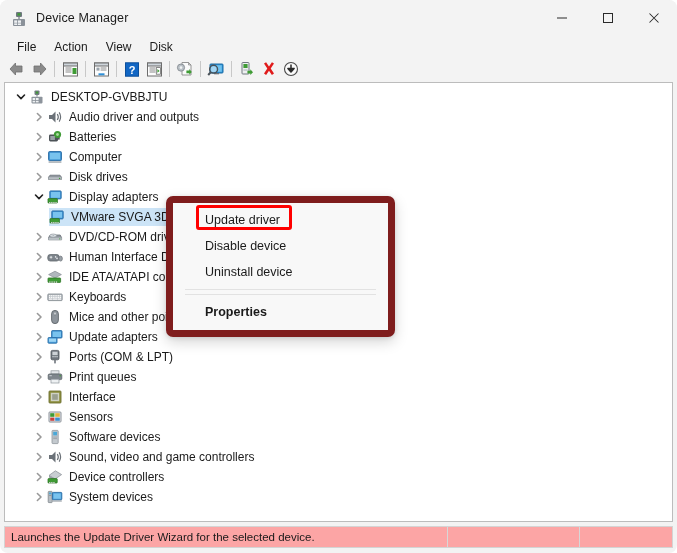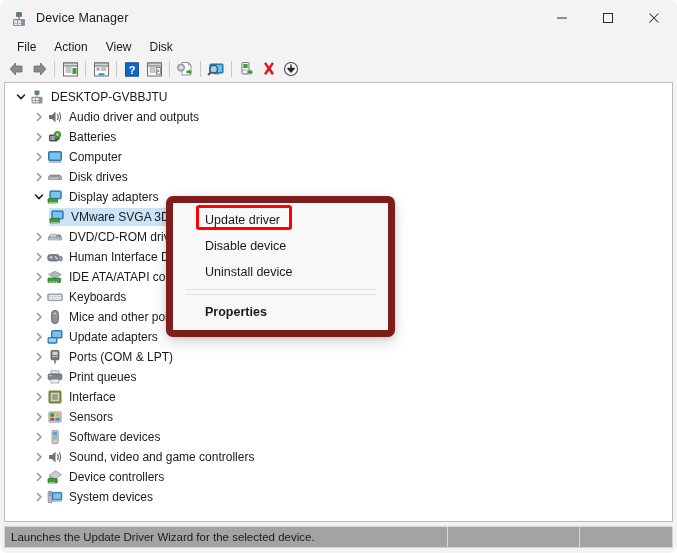--- a/index.html
+++ b/index.html
@@ -171,21 +171,21 @@
   .depth0 { padding-left: 8px; }
   .depth1 { padding-left: 26px; }
   .depth2 { padding-left: 44px; }
 
   
   #statusbar {
     position: absolute;
     left: 4px; top: 526px;
     width: 669px;
     height: 22px;
-    background: #a3a3a3;
+    background: #fca5a5;
     border: 1px solid #d4d4d4;
     box-sizing: border-box;
     display: flex;
     align-items: center;
   }
   #status-text {
     font-size: 11.5px;
     color: #1a1a1a;
     padding-left: 6px;
     flex: 0 0 auto;

